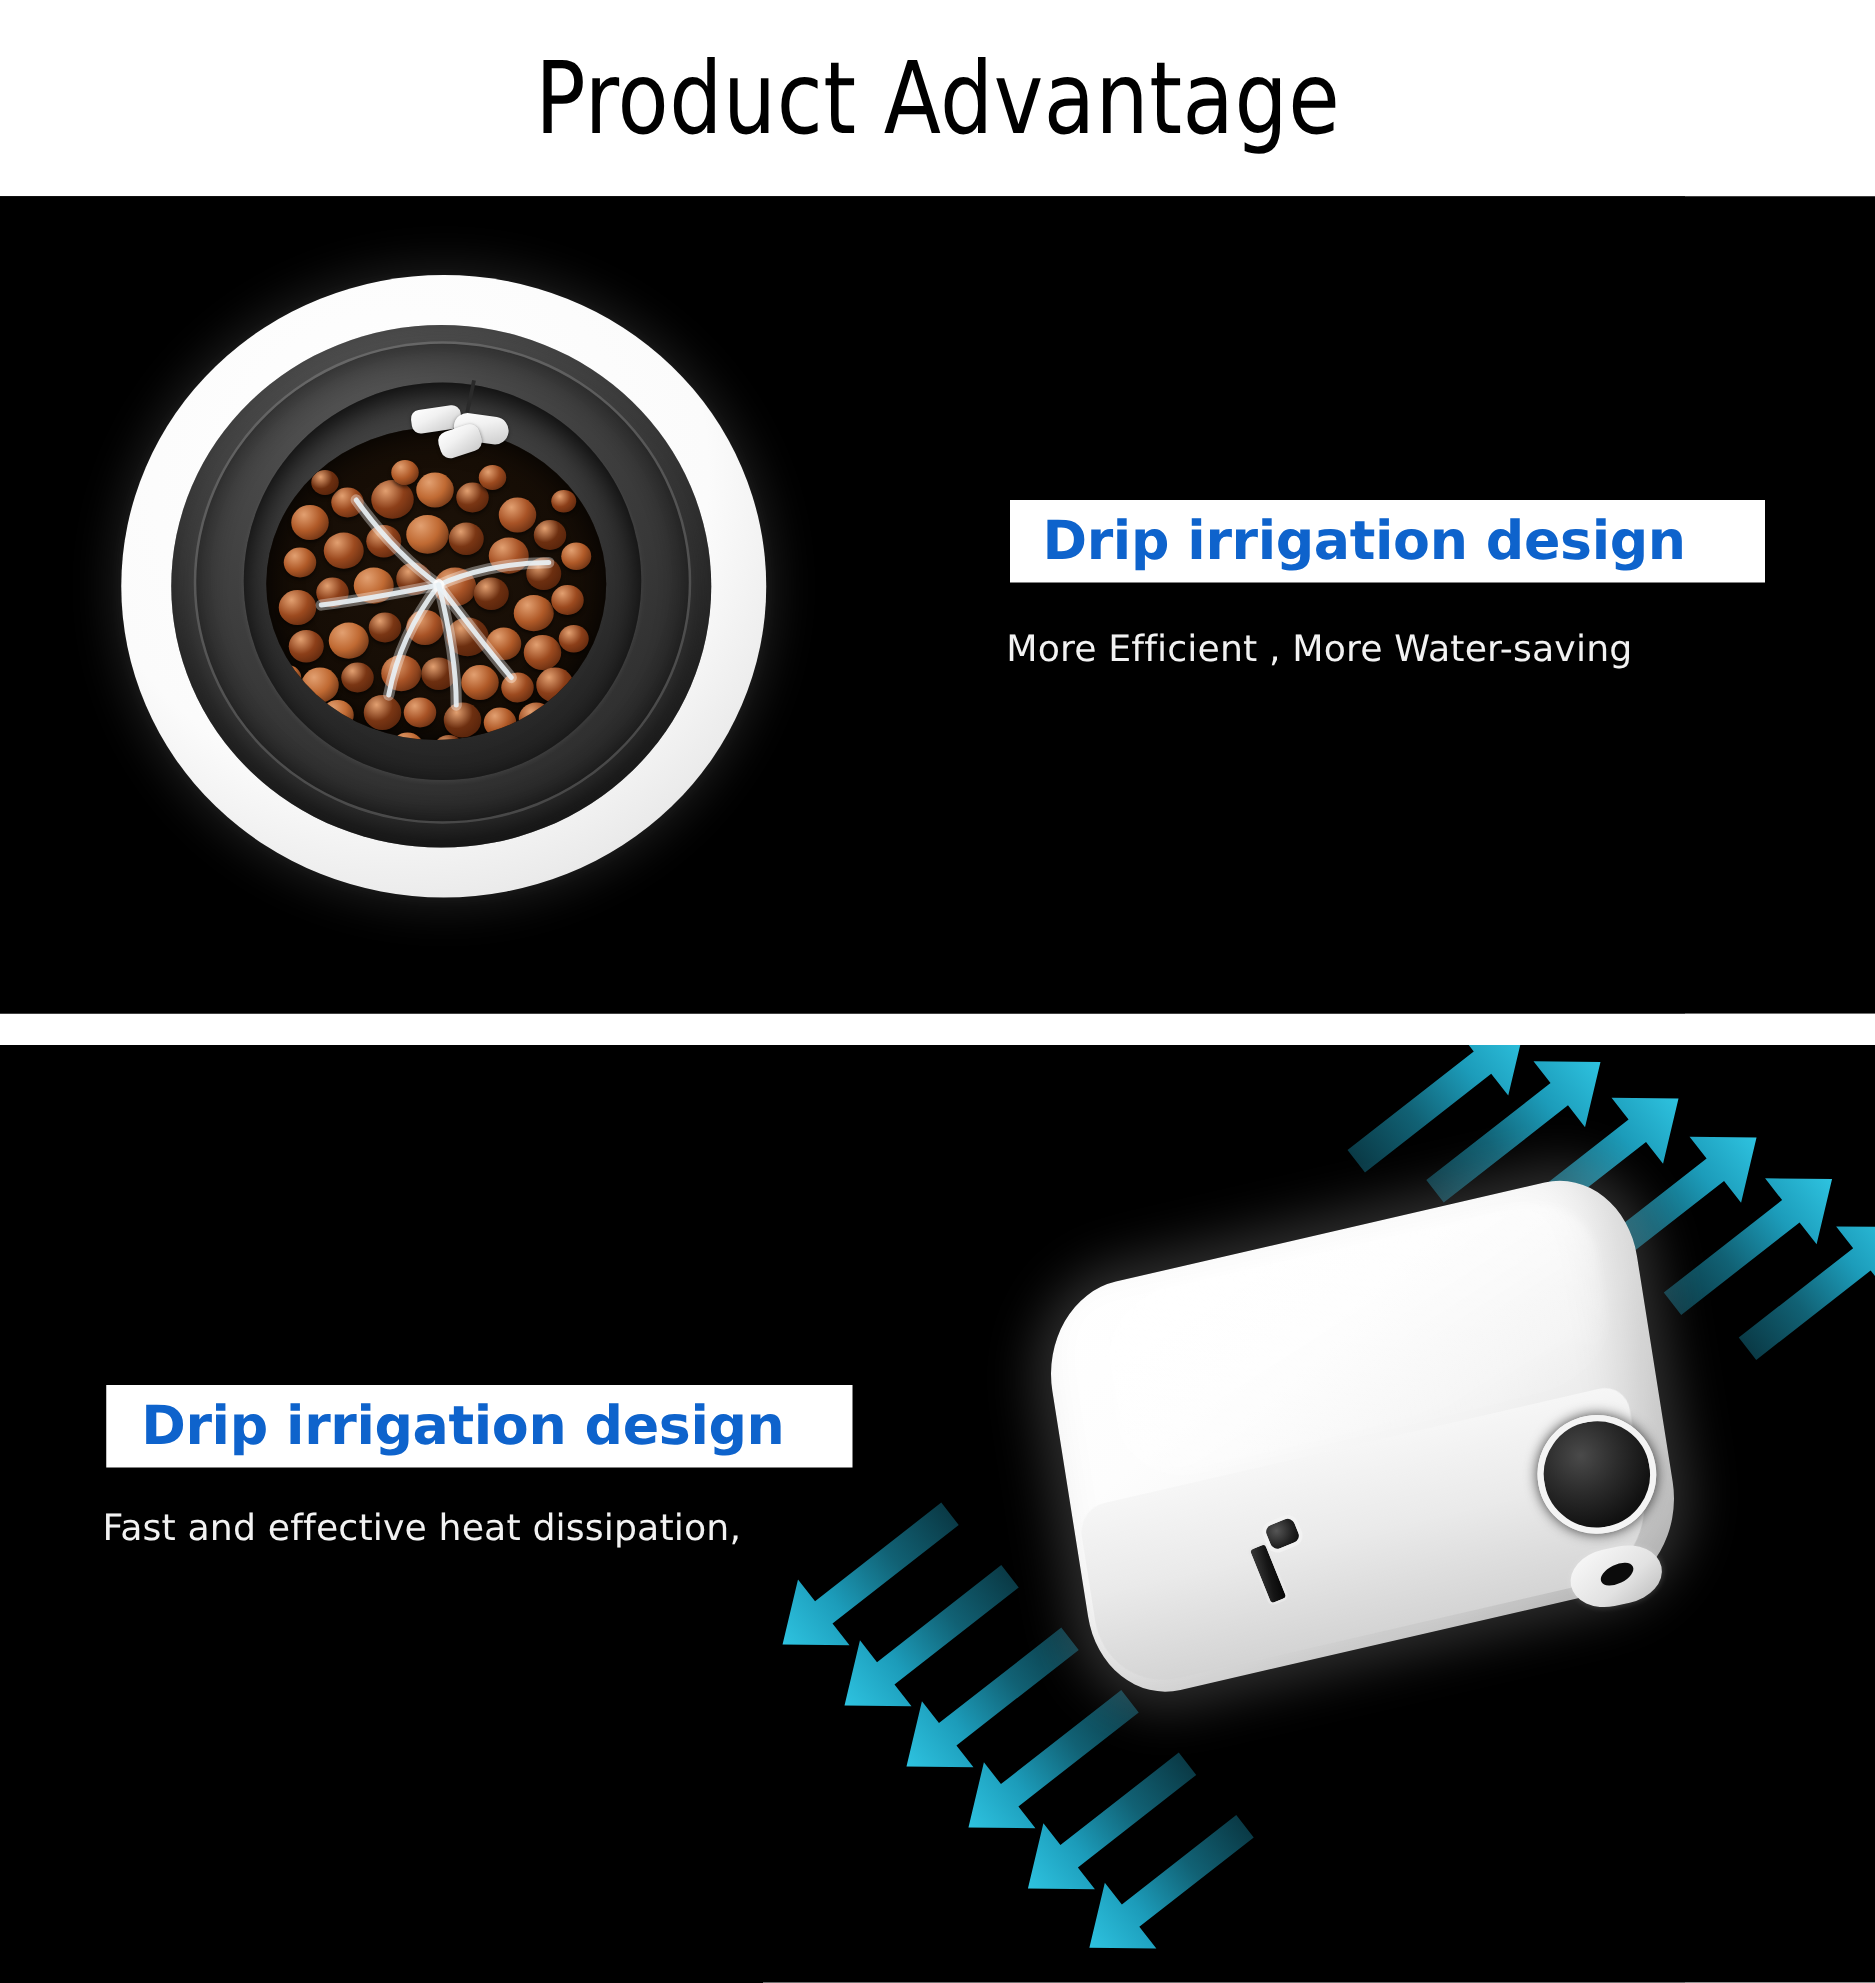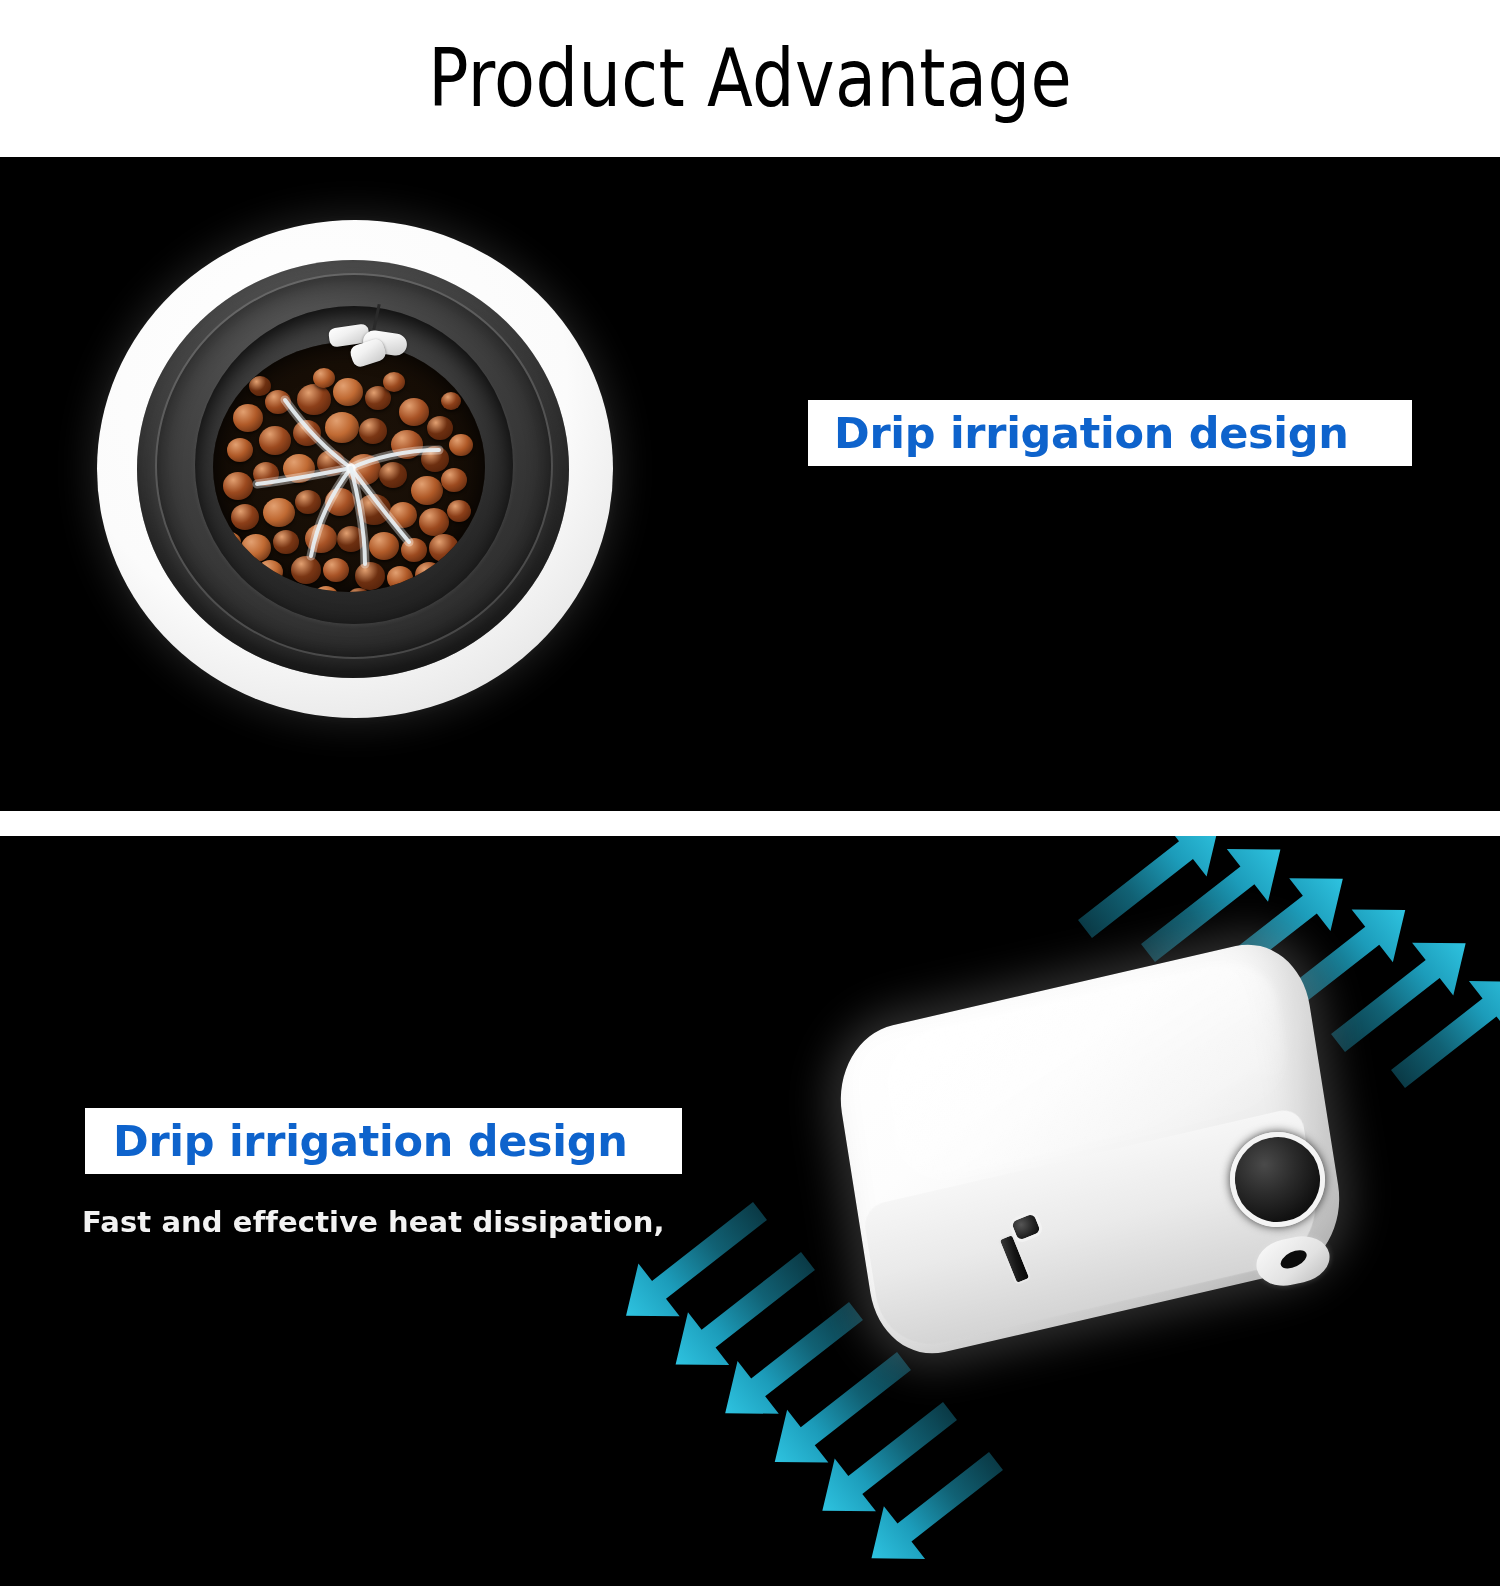--- a/index.html
+++ b/index.html
@@ -124,21 +124,21 @@
   
   .section-two {
     position:absolute; left:0; top:836px; width:1500px; height:750px;
     background:#000000; overflow:hidden;
   }
   .s2-banner { left:85px; top:272px; width:597px; height:66px; padding-left:28px; }
   .s2-banner .banner-text { font-size:43px; letter-spacing:-0.3px; }
   .s2-sub {
     position:absolute; left:82px; top:366px;
     font-family:"DejaVu Sans","Liberation Sans", sans-serif;
-    font-size:29px; font-weight:700; color:#f2f2f2;
+    font-size:29px; font-weight:400; color:#f2f2f2;
     line-height:1.42; letter-spacing:0.1px; white-space:nowrap;
   }
 
   
   .pump-wrap {
     position:absolute; left:700px; top:0px; width:800px; height:750px;
   }
   .pump-body {
     position:absolute; left:150px; top:148px; width:480px; height:330px;
     border-radius:64px / 74px;
@@ -295,20 +295,21 @@
         <div class="df-a"></div>
         <div class="df-b"></div>
         <div class="df-c"></div>
       </div>
     </div>
 
     <div class="banner s1-banner">
       <span class="banner-text">Drip irrigation design</span>
     </div>
 
+    <div class="s1-sub">More Efficient , More Water-saving</div>
   </div>
 
   <div class="divider"></div>
 
   <div class="section-two">
 
     <div class="banner s2-banner">
       <span class="banner-text">Drip irrigation design</span>
     </div>
 

